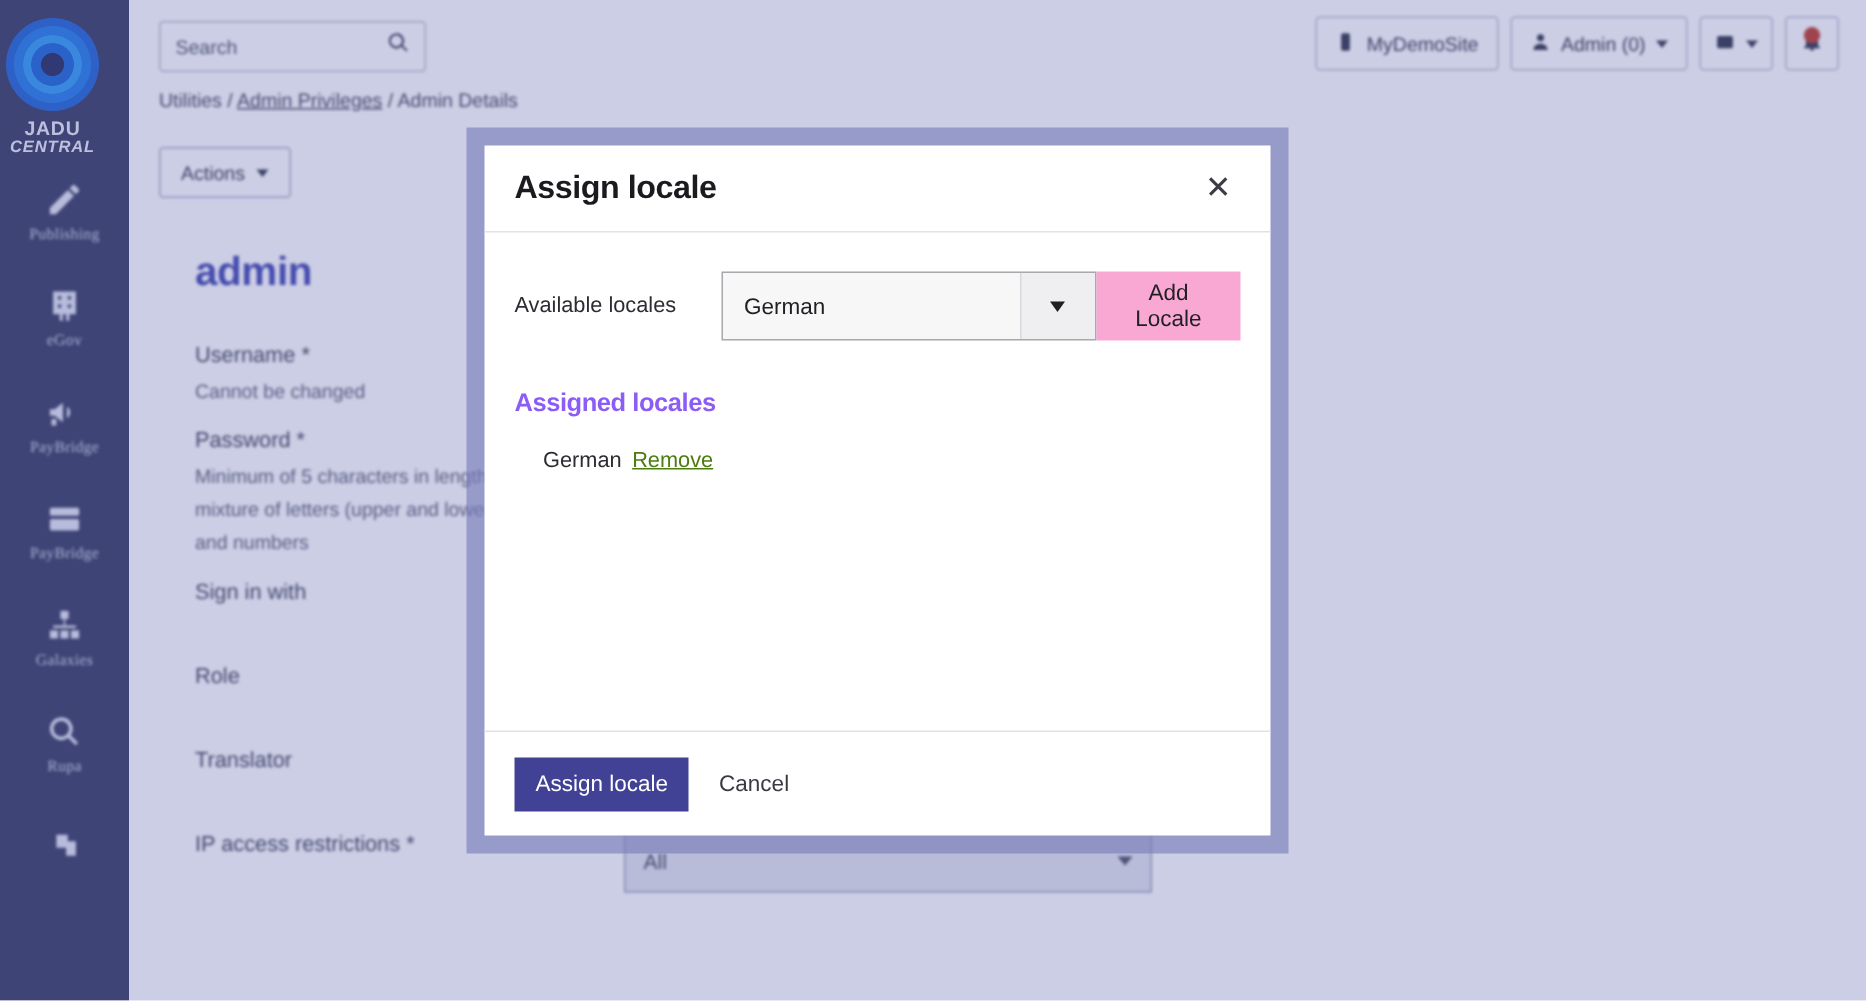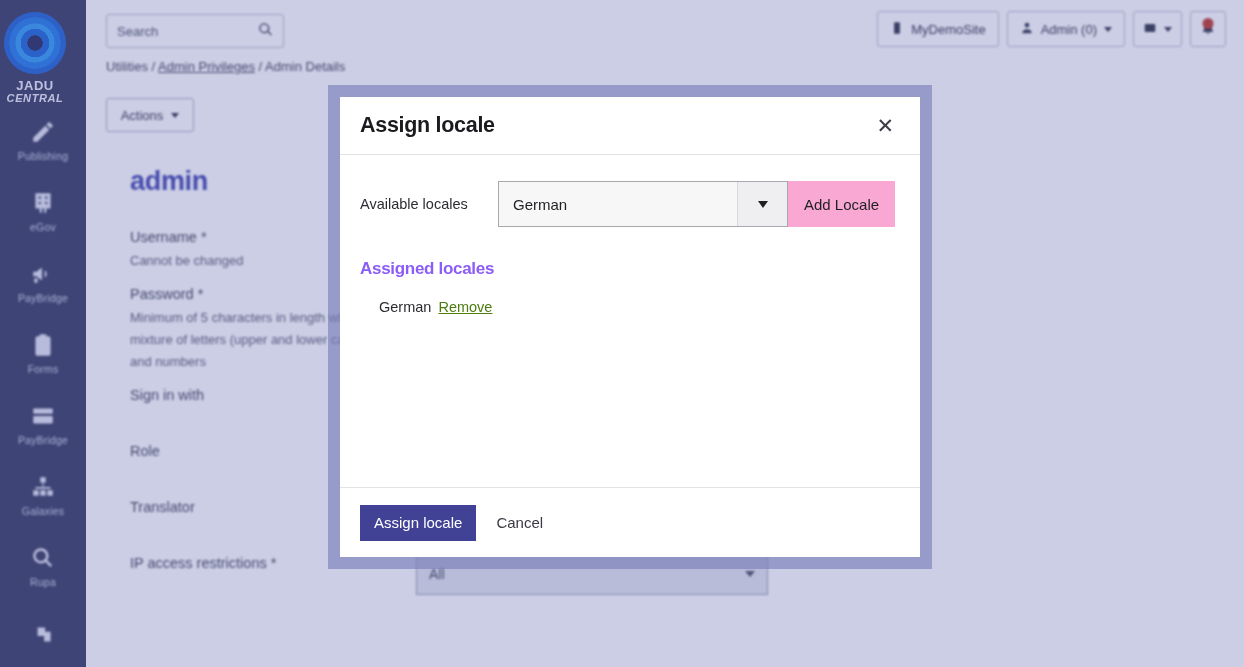--- a/index.html
+++ b/index.html
@@ -71,20 +71,21 @@
     color: #d5d8e8;
     filter: blur(0.9px);
     cursor: pointer;
   }
   .nav-item .nav-icon { width: 26px; height: 26px; display: block; }
   .nav-item .nav-icon svg { width: 26px; height: 26px; fill: #e2e5f2; }
   .nav-label {
     font-size: 10.5px;
     color: #cfd3e6;
     letter-spacing: 0.2px;
+    font-family: Liberation Serif, serif;
   }
 
   
   .page {
     position: absolute;
     left: 86px; top: 0;
     width: 1158px;
     height: 667px;
     background: #ffffff;
     filter: blur(1.15px);
@@ -243,23 +244,23 @@
     position: absolute;
     left: 0; top: 0;
     width: 1244px; height: 667px;
     background: rgba(86, 92, 170, 0.30);
     z-index: 10;
   }
 
   
   .modal {
     position: absolute;
-    left: 340px;
+    left: 323px;
     top: 97px;
-    width: 580px;
+    width: 524px;
     height: 460px;
     background: #ffffff;
     z-index: 20;
     display: flex;
     flex-direction: column;
     box-shadow: 0 0 0 12px rgba(118,124,184,0.62);
   }
   .modal-header {
     height: 58px;
     border-bottom: 1px solid #e2e2e6;
@@ -541,28 +542,20 @@
 
     <div class="nav-item">
       <span class="nav-icon">
         <svg viewBox="0 0 24 24">
             <path d="M3 10v4h3l5 4V6L6 10H3zm12.5 2a4 4 0 00-2-3.5v7a4 4 0 002-3.5zM4 16h3v4H4z"></path>
           </svg>
       </span>
       <span class="nav-label">PayBridge</span>
     </div>
 
-    <div class="nav-item">
-      <span class="nav-icon">
-        <svg viewBox="0 0 24 24">
-            <path d="M9 2h6v2h2a2 2 0 012 2v14a2 2 0 01-2 2H7a2 2 0 01-2-2V6a2 2 0 012-2h2V2zm2 13.4l-2.7-2.7 1.4-1.4 1.3 1.3 3.6-3.6 1.4 1.4-5 5z"></path>
-          </svg>
-      </span>
-      <span class="nav-label">Forms</span>
-    </div>
 
     <div class="nav-item">
       <span class="nav-icon">
         <svg viewBox="0 0 24 24">
             <rect x="3" y="5" width="18" height="5" rx="1"></rect>
             <rect x="3" y="12" width="18" height="7" rx="1"></rect>
           </svg>
       </span>
       <span class="nav-label">PayBridge</span>
     </div>

